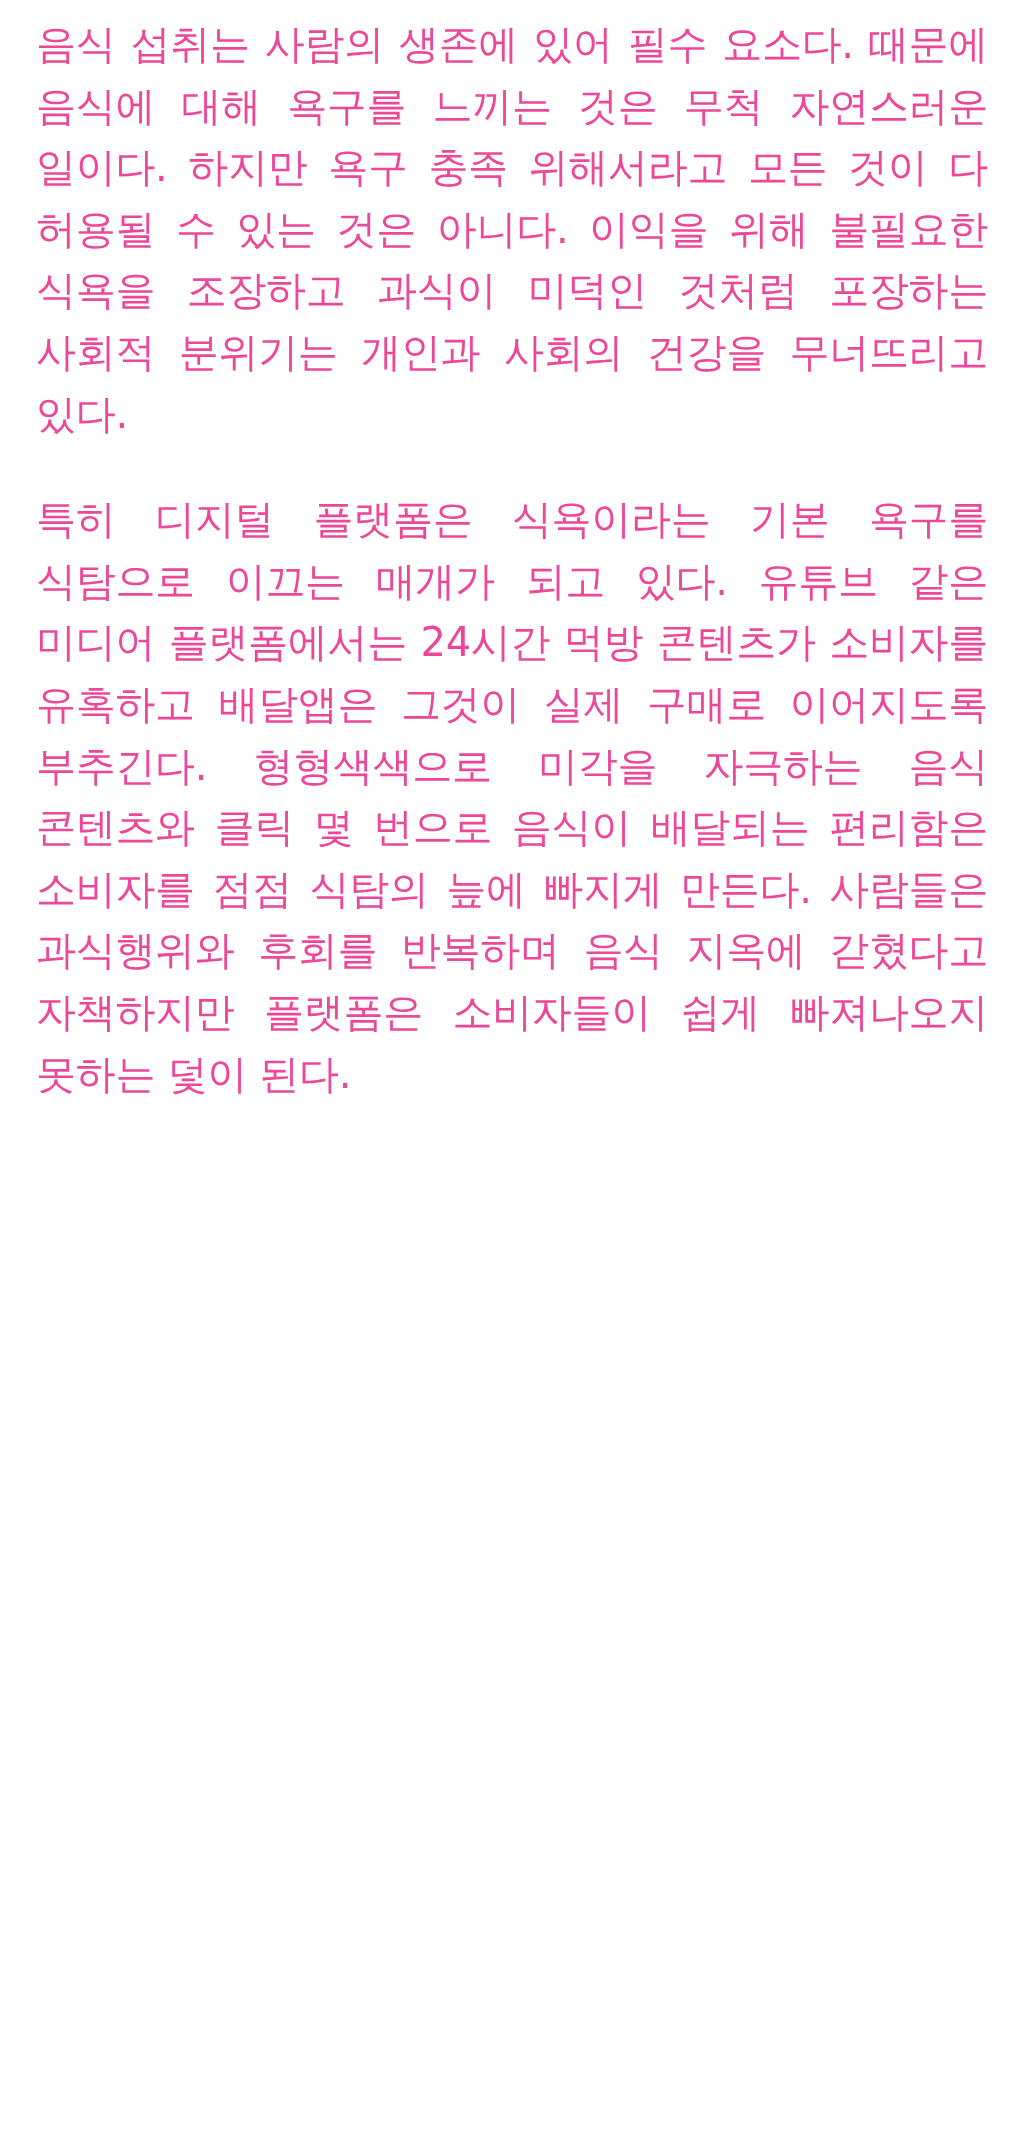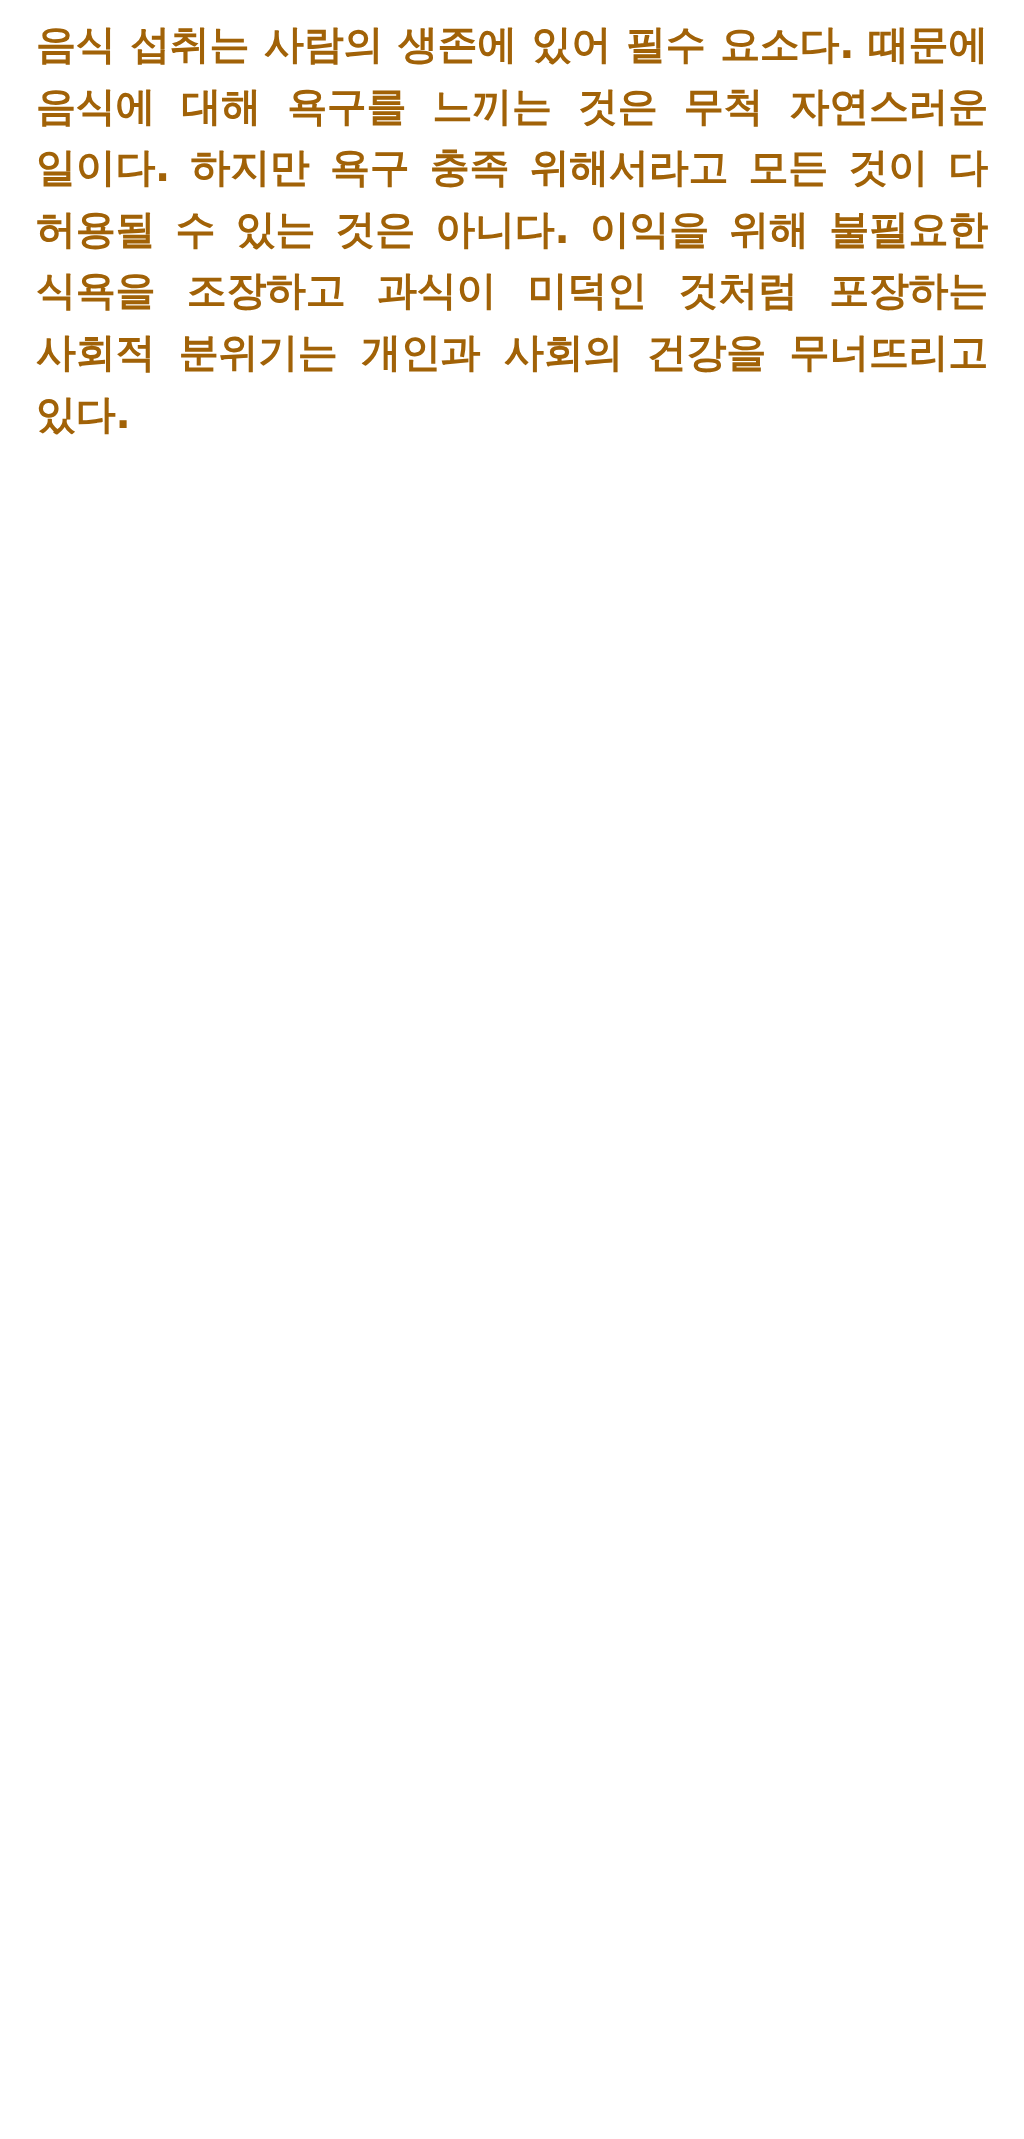--- a/index.html
+++ b/index.html
@@ -19,25 +19,26 @@
     padding: 14px 36px 40px 36px;
   }
   .para {
     font-size: 40px;
     line-height: 1.54;
     letter-spacing: -0.3px;
     text-align: justify;
     text-justify: inter-character;
     word-break: keep-all;
     margin: 0 0 44px 0;
-    color: #a16207;
-    font-weight: 700;
+    color: #ec4899;
+    font-weight: 400;
   }
   .para:last-child {
     margin-bottom: 0;
   }
 </style>
 </head>
 <body>
 
 <div class="article">
   <p class="para">음식 섭취는 사람의 생존에 있어 필수 요소다. 때문에 음식에 대해 욕구를 느끼는 것은 무척 자연스러운 일이다. 하지만 욕구 충족 위해서라고 모든 것이 다 허용될 수 있는 것은 아니다. 이익을 위해 불필요한 식욕을 조장하고 과식이 미덕인 것처럼 포장하는 사회적 분위기는 개인과 사회의 건강을 무너뜨리고 있다.</p>
+  <p class="para">특히 디지털 플랫폼은 식욕이라는 기본 욕구를 식탐으로 이끄는 매개가 되고 있다. 유튜브 같은 미디어 플랫폼에서는 24시간 먹방 콘텐츠가 소비자를 유혹하고 배달앱은 그것이 실제 구매로 이어지도록 부추긴다. 형형색색으로 미각을 자극하는 음식 콘텐츠와 클릭 몇 번으로 음식이 배달되는 편리함은 소비자를 점점 식탐의 늪에 빠지게 만든다. 사람들은 과식행위와 후회를 반복하며 음식 지옥에 갇혔다고 자책하지만 플랫폼은 소비자들이 쉽게 빠져나오지 못하는 덫이 된다.</p>
 </div>
 
 </body></html>

